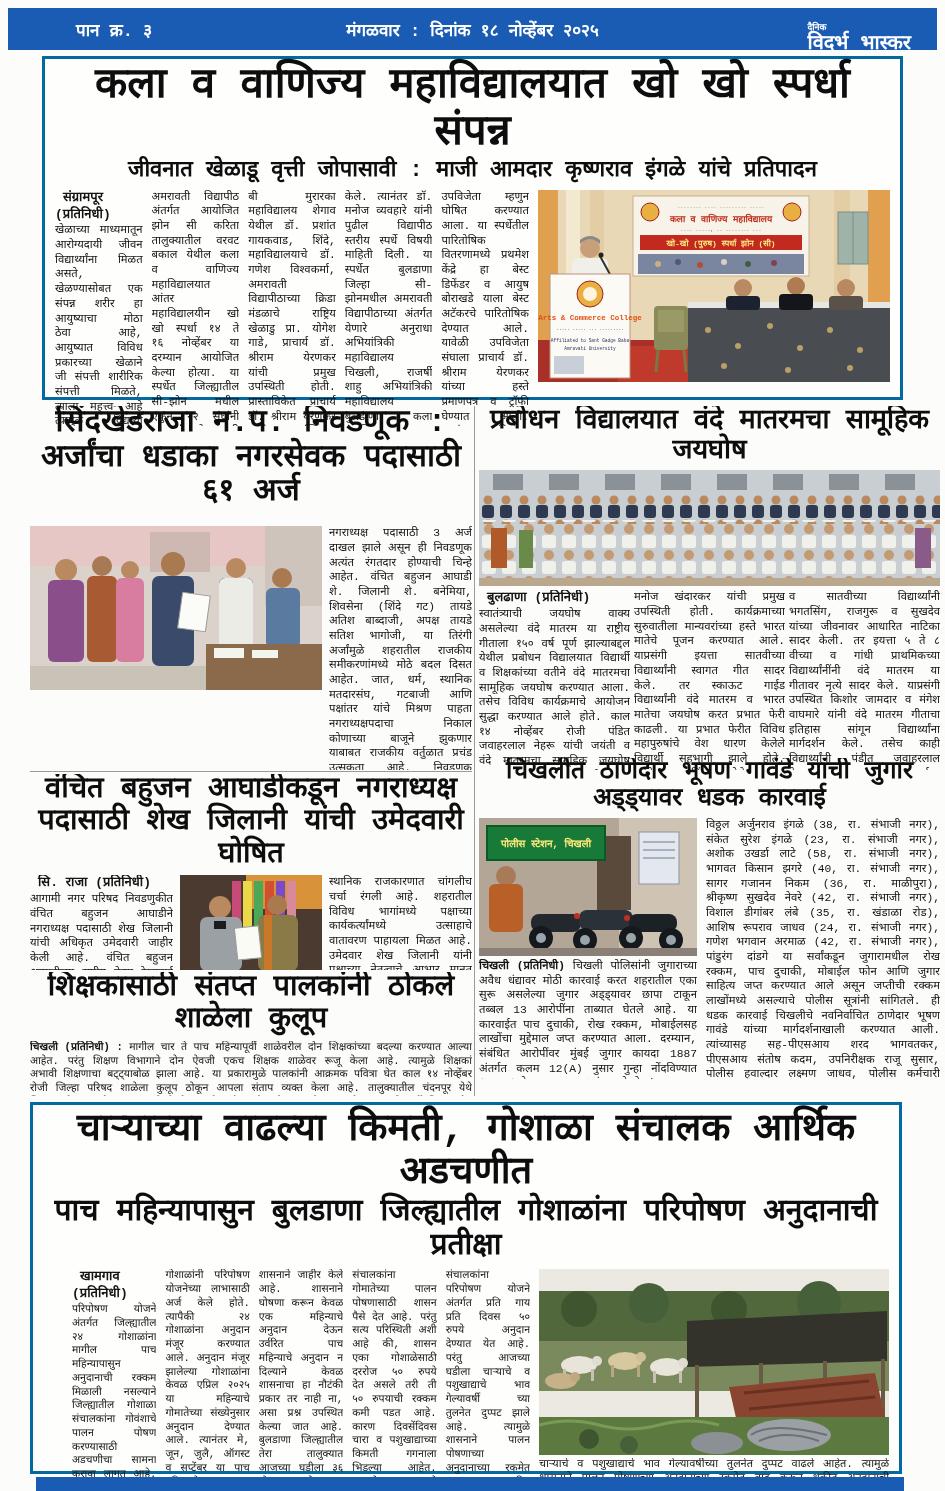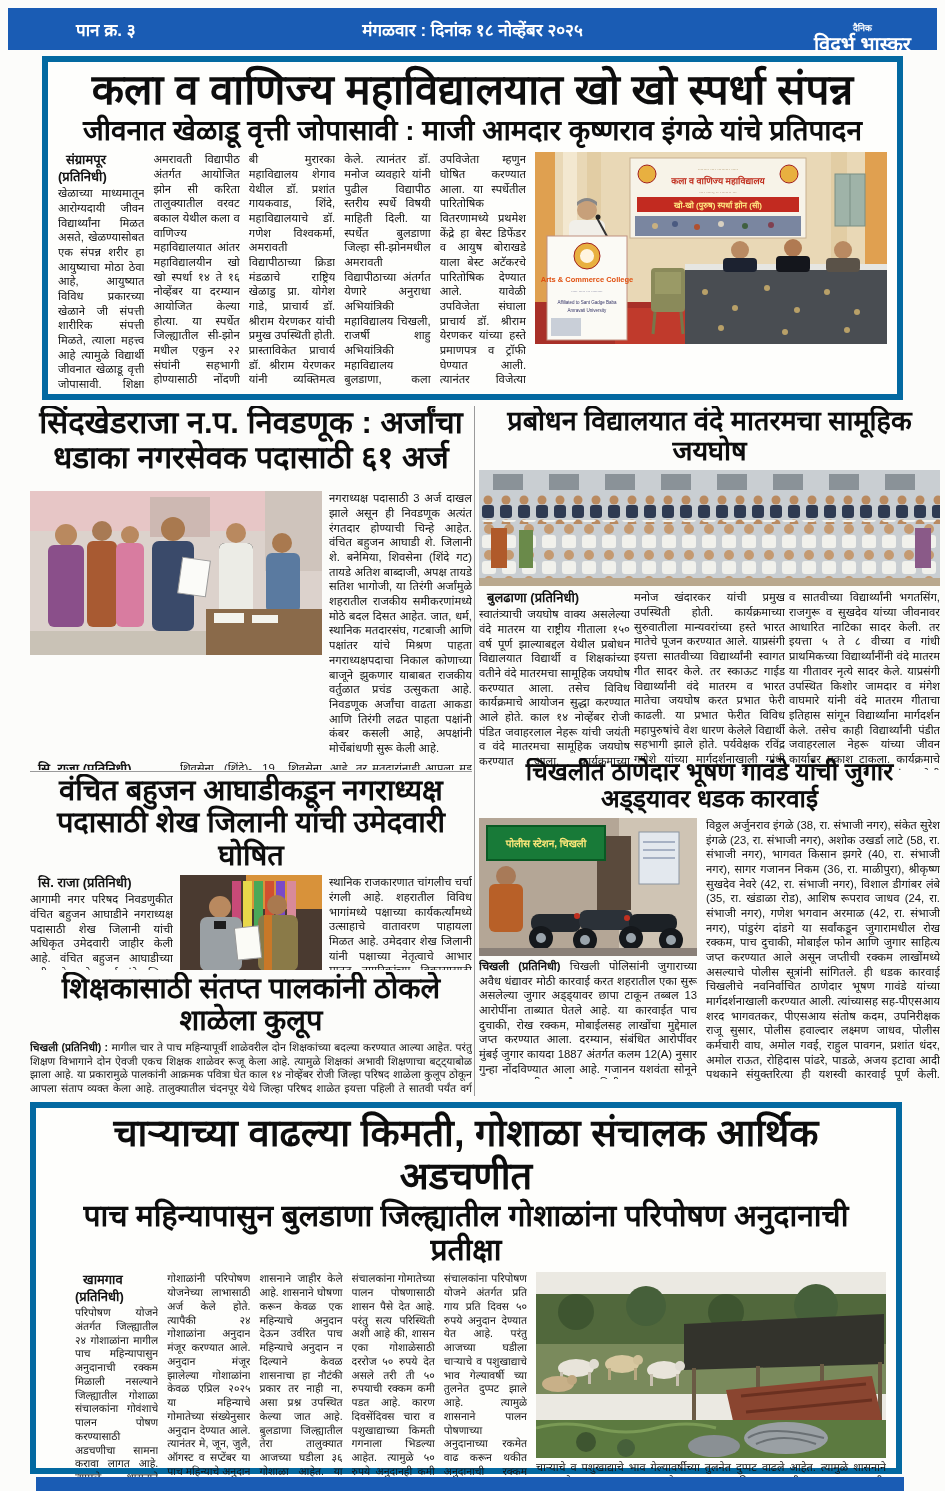--- a/index.html
+++ b/index.html
@@ -1,37 +1,37 @@
 <!DOCTYPE html>
 <html><head>
 <meta charset="utf-8">
 <style>
   html,body{margin:0;padding:0;background:#e9e9e9;}
   .page{position:relative;width:945px;height:1491px;background:#fcfcfa;overflow:hidden;
-        font-family:Liberation Sans, sans-serif;color:#141414;}
+        font-family:Liberation Mono, monospace;color:#141414;}
   
   .topbar{position:absolute;left:8px;top:8px;right:8px;height:42px;background:#1a5cb4;color:#fff;
           display:flex;align-items:center;}
   .topbar .pageno{position:absolute;left:68px;font-size:17px;font-weight:bold;}
   .topbar .date{flex:1;text-align:center;font-size:17px;font-weight:bold;}
-  .topbar .masthead{position:absolute;right:26px;text-align:center;line-height:1;margin-top:20px;}
+  .topbar .masthead{position:absolute;right:26px;text-align:left;line-height:1;margin-top:20px;}
   .masthead .small{display:block;font-size:9px;font-weight:bold;margin-bottom:1px;}
   .masthead .big{font-size:20px;font-weight:bold;}
   
-  .box{position:absolute;border:6px solid #0369a1;background:#fefefc;box-sizing:border-box;}
+  .box{position:absolute;border:3px solid #0369a1;background:#fefefc;box-sizing:border-box;}
   .hl{font-weight:bold;text-align:center;line-height:1.12;margin:0;color:#0d0d0d;}
   .body-text{font-size:11.3px;line-height:1.3;text-align:justify;overflow:hidden;}
   .col{flex:1;overflow:hidden;}
   .dateline{font-weight:bold;font-size:13px;text-indent:8px;}
   .caption{font-size:11px;line-height:1.27;text-align:justify;margin-top:3px;overflow:hidden;}
   svg{display:block;}
   
   .kk{left:42px;top:56px;width:861px;height:344px;padding:4px 10px;}
   .kk .hl1{font-size:42px;}
-  .kk .hl2{font-size:28px;margin-top:2px;}
+  .kk .hl2{font-size:22px;margin-top:2px;}
   .kk .content{display:flex;gap:9px;margin-top:6px;height:236px;}
   .kk .photo-wrap{width:352px;flex:none;}
   
   .sk{position:absolute;left:30px;top:406px;width:442px;height:364px;overflow:hidden;}
   .sk .hl{font-size:31px;}
   .sk .toprow{display:flex;gap:7px;margin-top:16px;}
   .sk .cols{display:flex;gap:8px;margin-top:5px;height:116px;}
   .pb{position:absolute;left:479px;top:406px;width:461px;height:364px;overflow:hidden;}
   .pb .hl{font-size:27px;}
   .pb .cols{display:flex;gap:4px;margin-top:4px;height:198px;}

